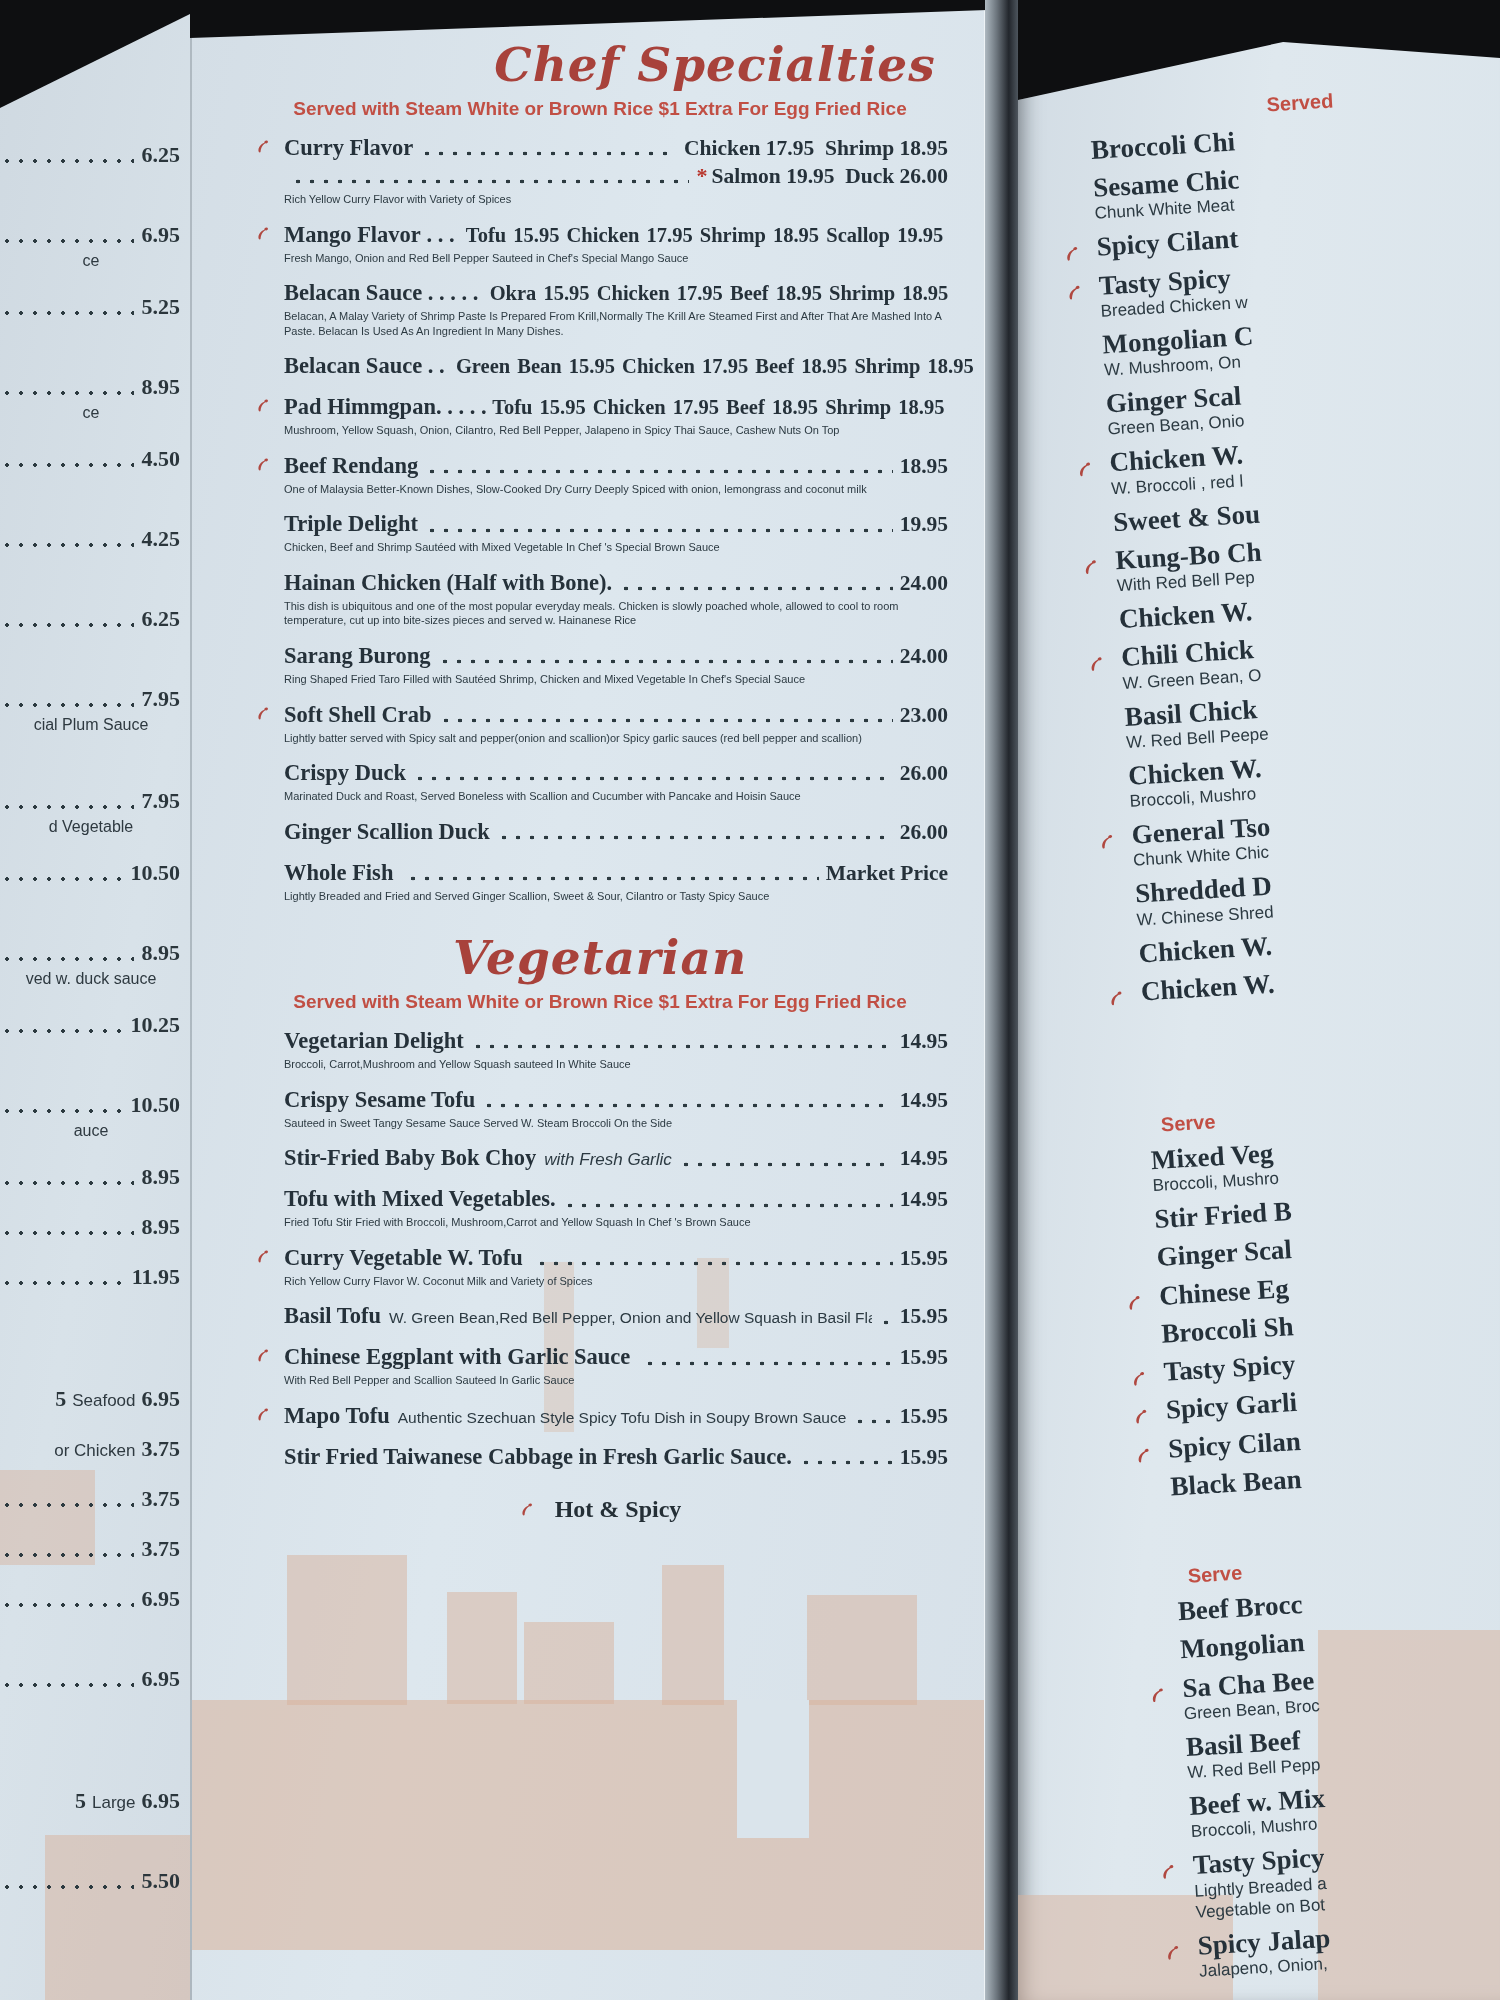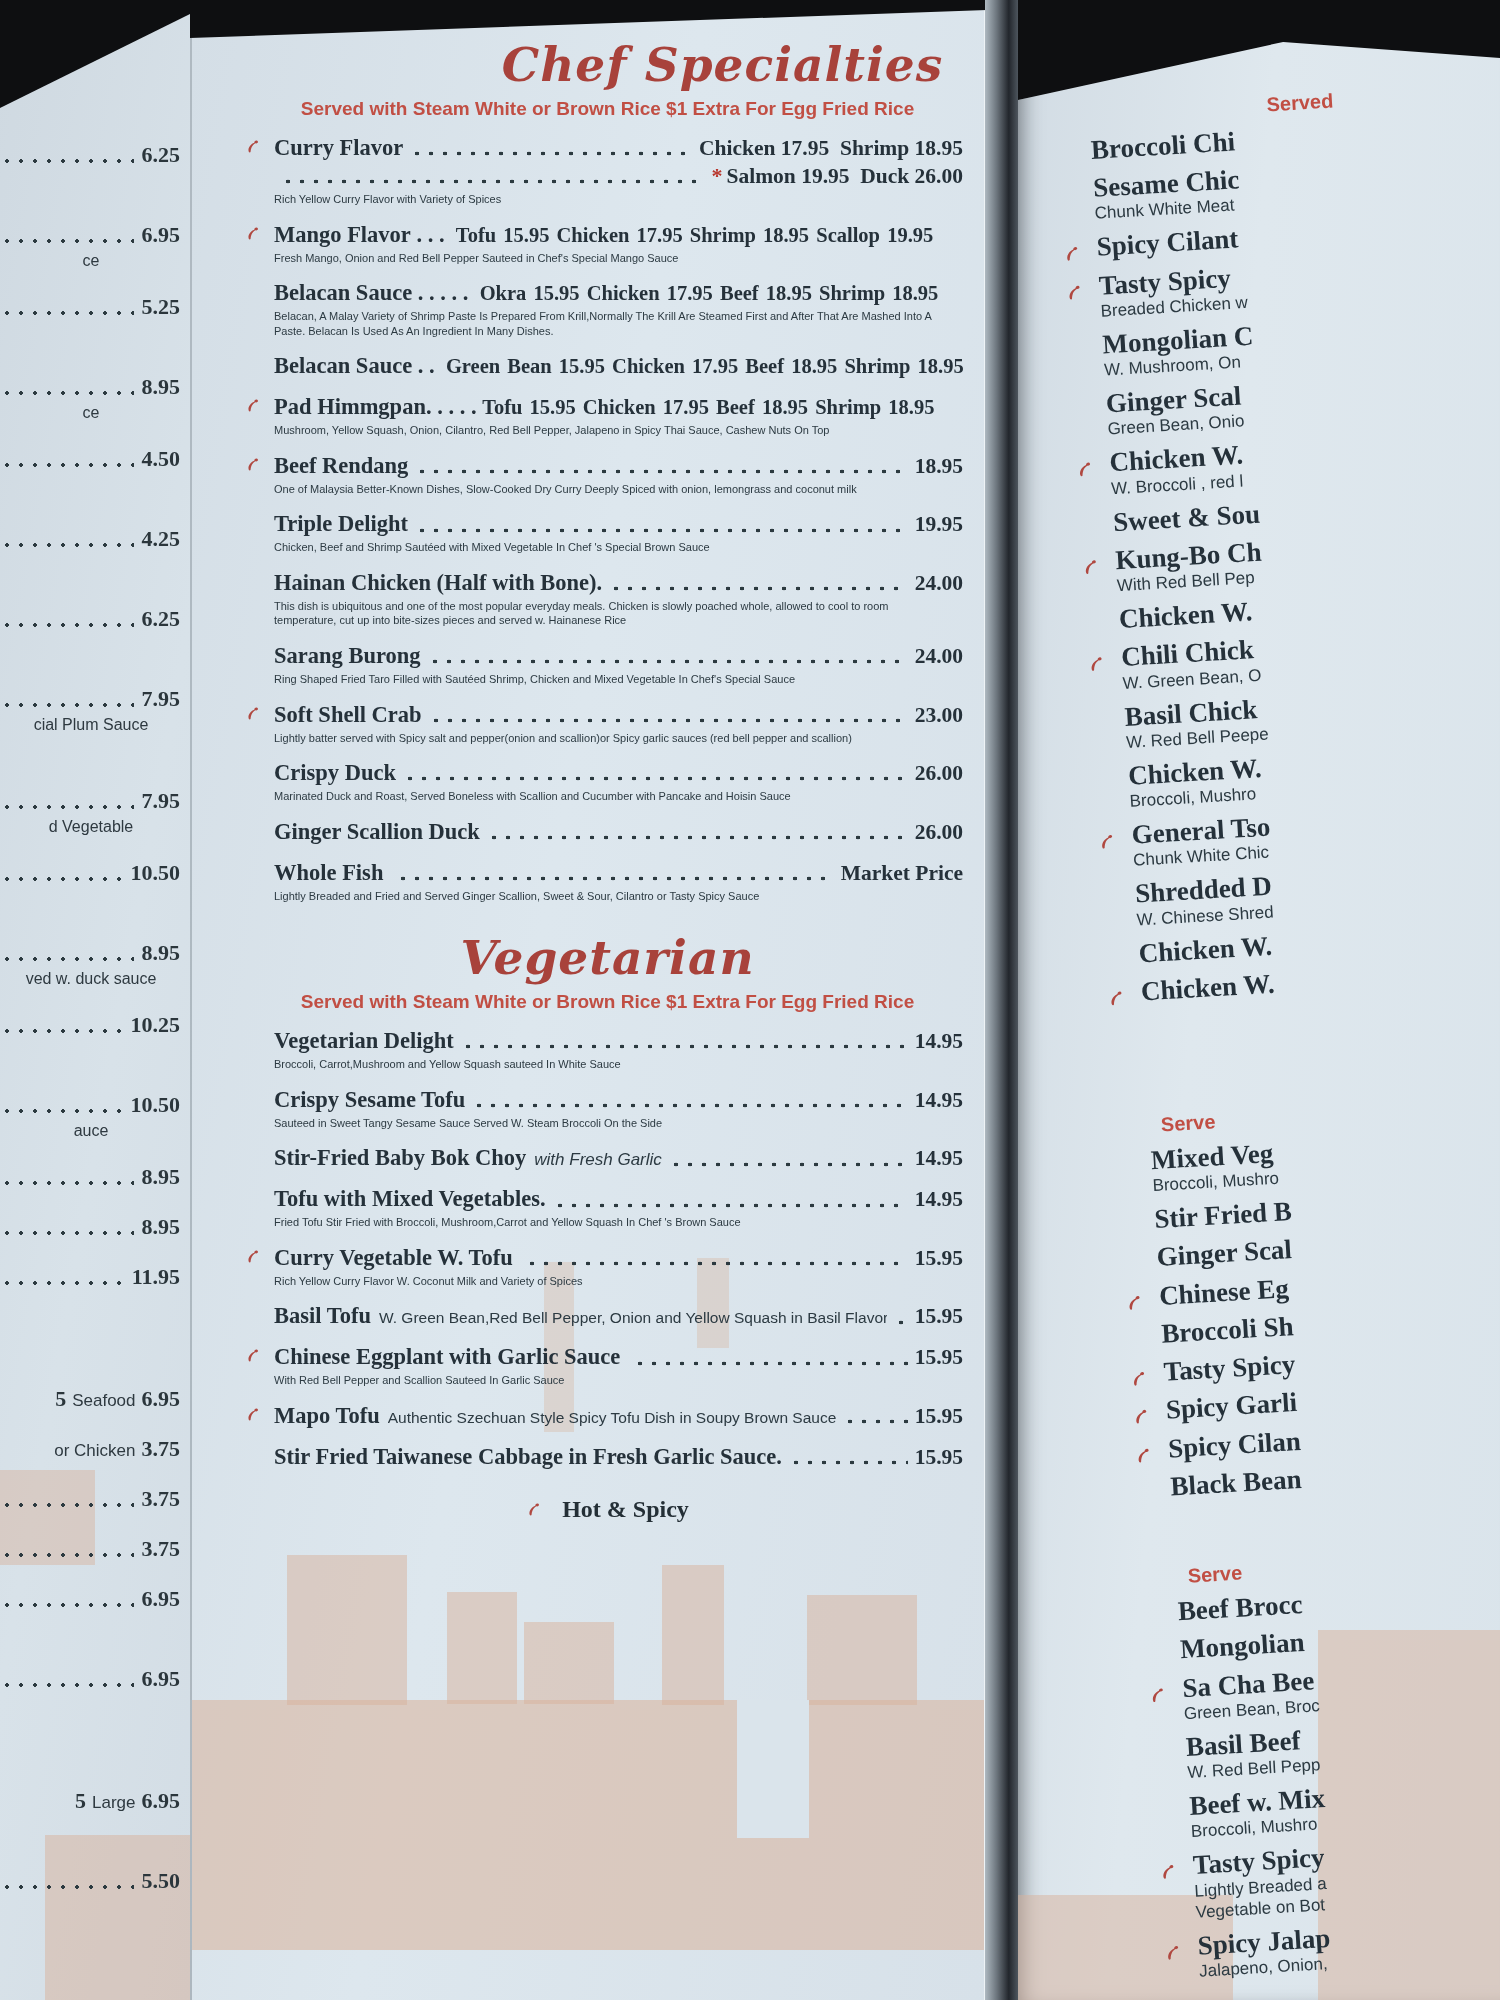--- a/index.html
+++ b/index.html
@@ -48,34 +48,34 @@
   }
   .lp-text{font-size:17px;color:#2e3940;margin:0 6px;white-space:pre;}
   .lp-frag{margin-top:4px;font-size:16px;color:#2e3940;text-align:center;padding-left:2px;}
   .lp-gap{height:30px;}
   .lp-biggap{height:72px;}
   .lp-dots{flex:1;min-width:14px;margin-right:8px;align-self:flex-end;height:14px;
     background-image:radial-gradient(circle,#2c3a40 1.7px,transparent 2px);
     background-size:14px 10px;background-repeat:repeat-x;background-position:left 55%;}
 
   
-  .center-content{position:relative;z-index:2;padding:40px 21px 0 60px;}
+  .center-content{position:relative;z-index:2;padding:40px 36px 0 60px;}
   .script-title{
     margin:0;text-align:center;
     font-family:"DejaVu Serif","Liberation Serif",serif;
     font-style:italic;font-weight:bold;
     font-size:47px;line-height:1.05;color:#a8423b;letter-spacing:1px;
   }
   .script-title.chef{transform:translateX(115px);}
   .subtitle{
     margin-top:9px;text-align:center;
     font-weight:bold;font-size:19px;color:#c14f44;
   }
   .items{margin-top:10px;}
-  .mi{position:relative;margin-top:15px;margin-left:22px;}
+  .mi{position:relative;margin-top:15px;margin-left:32px;}
   .mi .line1{display:flex;align-items:baseline;}
   .mi .line2{display:flex;align-items:baseline;margin-top:2px;}
   .name{
     font-family:"Liberation Serif","DejaVu Serif",serif;font-weight:bold;
     font-size:22.5px;color:#25313a;white-space:pre;flex-shrink:0;
   }
   .sep{font-family:"Liberation Serif","DejaVu Serif",serif;font-weight:bold;
     font-size:22.5px;color:#25313a;white-space:pre;}
   .note{font-size:15.5px;color:#2c3a42;margin-left:8px;white-space:nowrap;overflow:hidden;flex-shrink:1;}
   .note-italic{font-style:italic;font-size:17px;color:#2c3a42;margin-left:8px;white-space:nowrap;}

